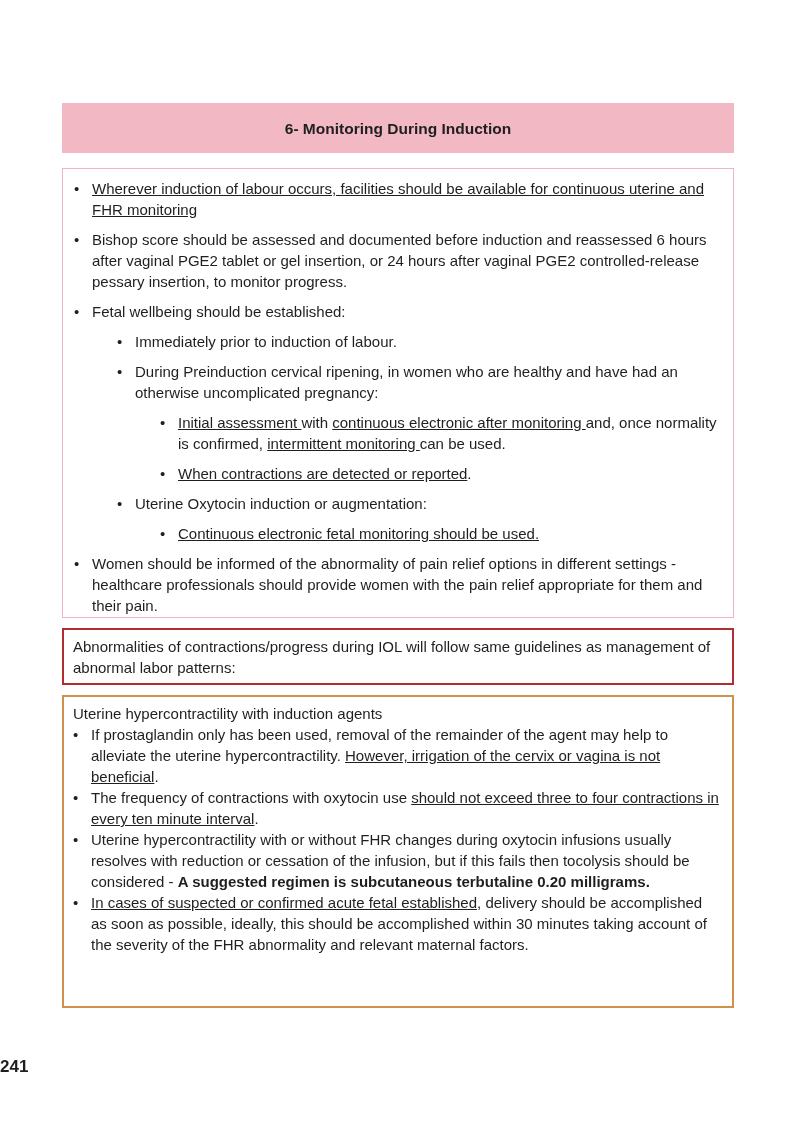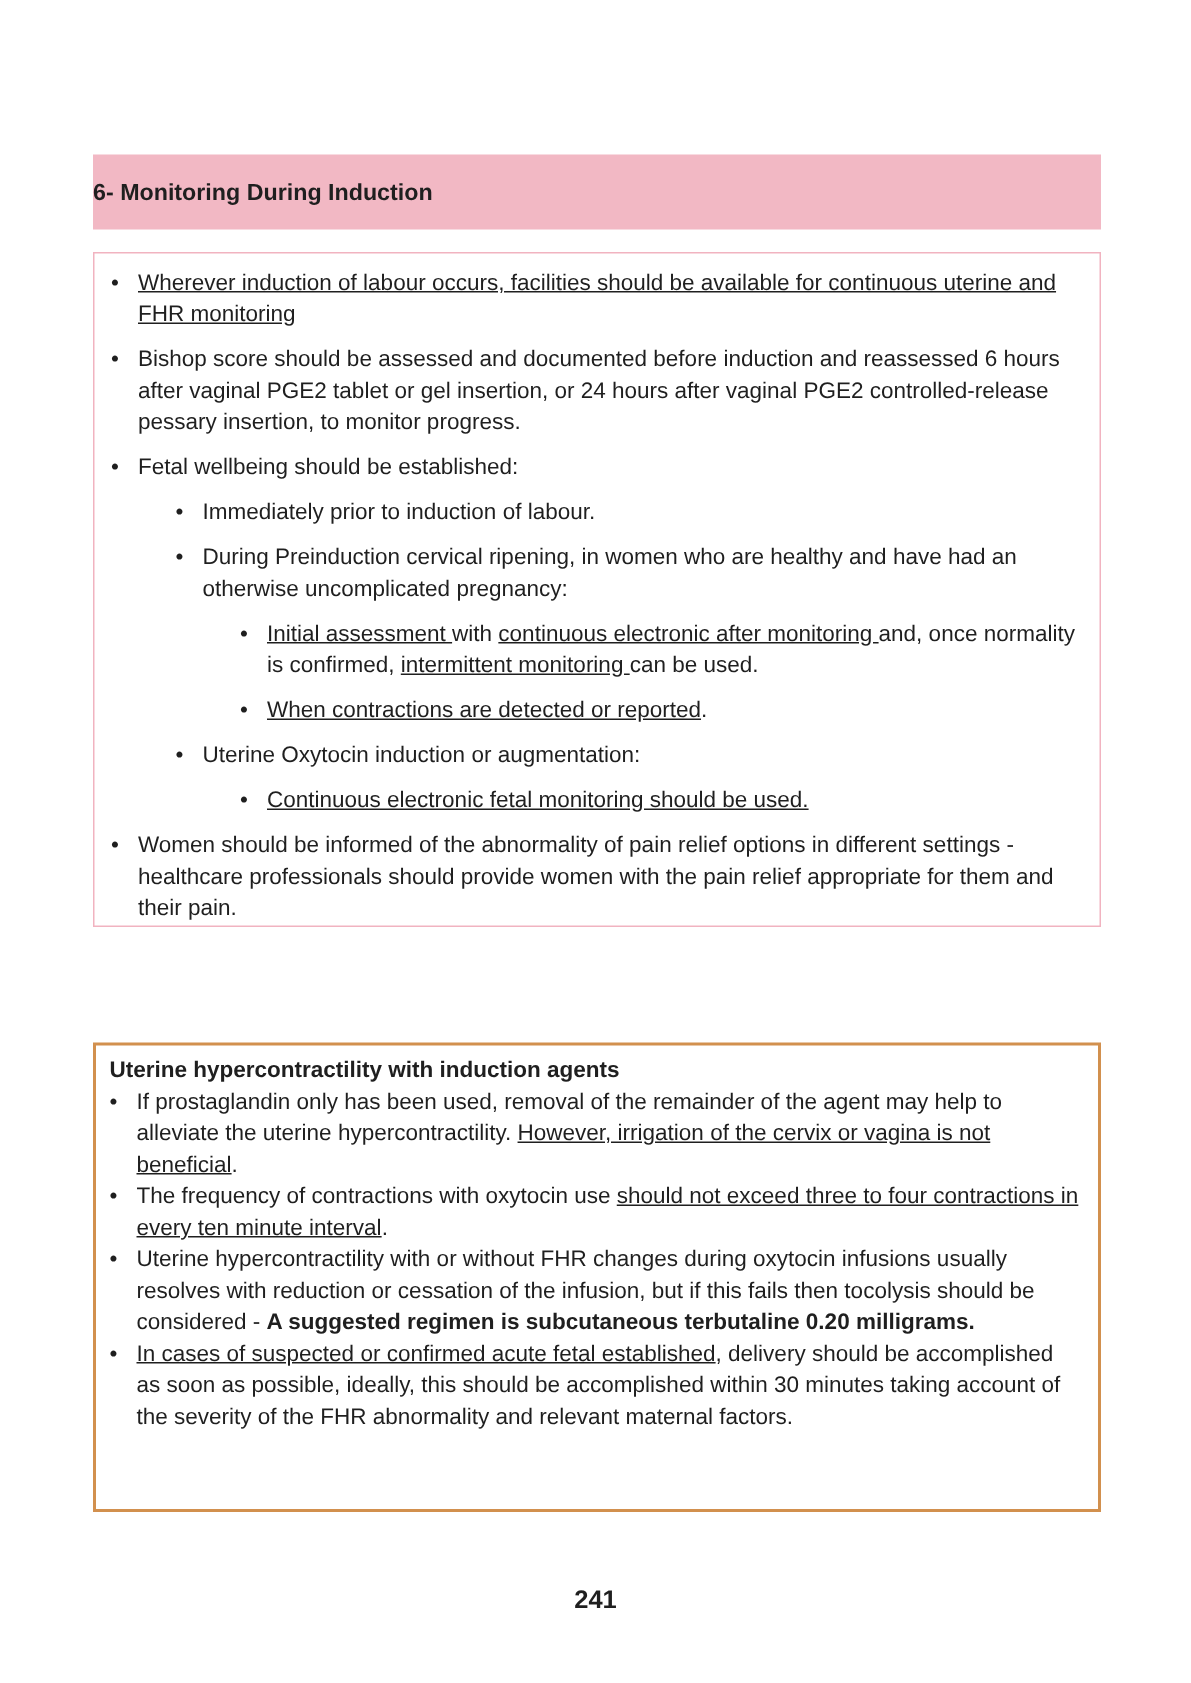--- a/index.html
+++ b/index.html
@@ -16,21 +16,21 @@
     font-family: "Liberation Sans", sans-serif;
     color: var(--text-color);
     font-size: 15px; line-height: 21px;
   }
   .page { position: relative; width: 794px; height: 1122px; overflow: hidden; }
 
   .header-bar {
     position: absolute; left: 62px; top: 103px; width: 672px; height: 50px;
     background: var(--header-bg);
     display: flex; align-items: center; padding-left: 0;
-    font-weight: bold; font-size: 15.5px;
+    font-weight: bold; font-size: 15.5px; justify-content: center;
   }
 
   .box { position: absolute; left: 62px; width: 672px; background: #ffffff; }
   .box-monitoring {
     top: 168px; height: 450px;
     border: 1px solid var(--box1-border);
     padding: 9px 11px 0 11px;
   }
   .box-abnormalities {
     top: 628px; height: 57px;
@@ -43,30 +43,30 @@
     padding: 6px 10px 0 9px;
   }
 
   .li { display: flex; margin-bottom: 9px; }
   .li .m { flex: 0 0 18px; }
   .li .txt { flex: 1 1 auto; }
   .lvl2 { margin-left: 43px; }
   .lvl3 { margin-left: 86px; }
 
   .box-hyper .li { margin-bottom: 0; }
-  .hyper-heading { font-weight: bold; margin: 0; }
+  .hyper-heading { font-weight: normal; margin: 0; }
   .abn-text { margin: 0; }
 
   .u { text-decoration: underline; }
   .b { font-weight: bold; }
   .i { }
 
   .page-number {
     position: absolute; top: 1056px; left: 0; width: 100%;
-    text-align: center; font-weight: bold; font-size: 17px; line-height: 22px;
+    text-align: left; font-weight: bold; font-size: 17px; line-height: 22px;
   }
 </style>
 </head>
 <body>
 
 <div class="page">
 
   <div class="header-bar">
     <span>6- Monitoring During Induction</span>
   </div>
@@ -118,20 +118,23 @@
       <div class="txt"><span class="u">Continuous electronic fetal monitoring should be used.</span></div>
     </div>
 
     <div class="li">
       <span class="m">•</span>
       <div class="txt">Women should be informed of the abnormality of pain relief options in different settings - healthcare professionals should provide women with the pain relief appropriate for them and their pain.</div>
     </div>
 
   </div>
 
+  <div class="box box-abnormalities">
+    <p class="abn-text">Abnormalities of contractions/progress during IOL will follow same guidelines as management of abnormal labor patterns:</p>
+  </div>
 
   <div class="box box-hyper">
     <p class="hyper-heading">Uterine hypercontractility with induction agents</p>
 
     <div class="li">
       <span class="m">•</span>
       <div class="txt"><span>If prostaglandin only has been used, removal of the remainder of the agent may help to alleviate the uterine hypercontractility. </span><span class="u">However, irrigation of the cervix or vagina is not beneficial</span><span>.</span></div>
     </div>
 
     <div class="li">

